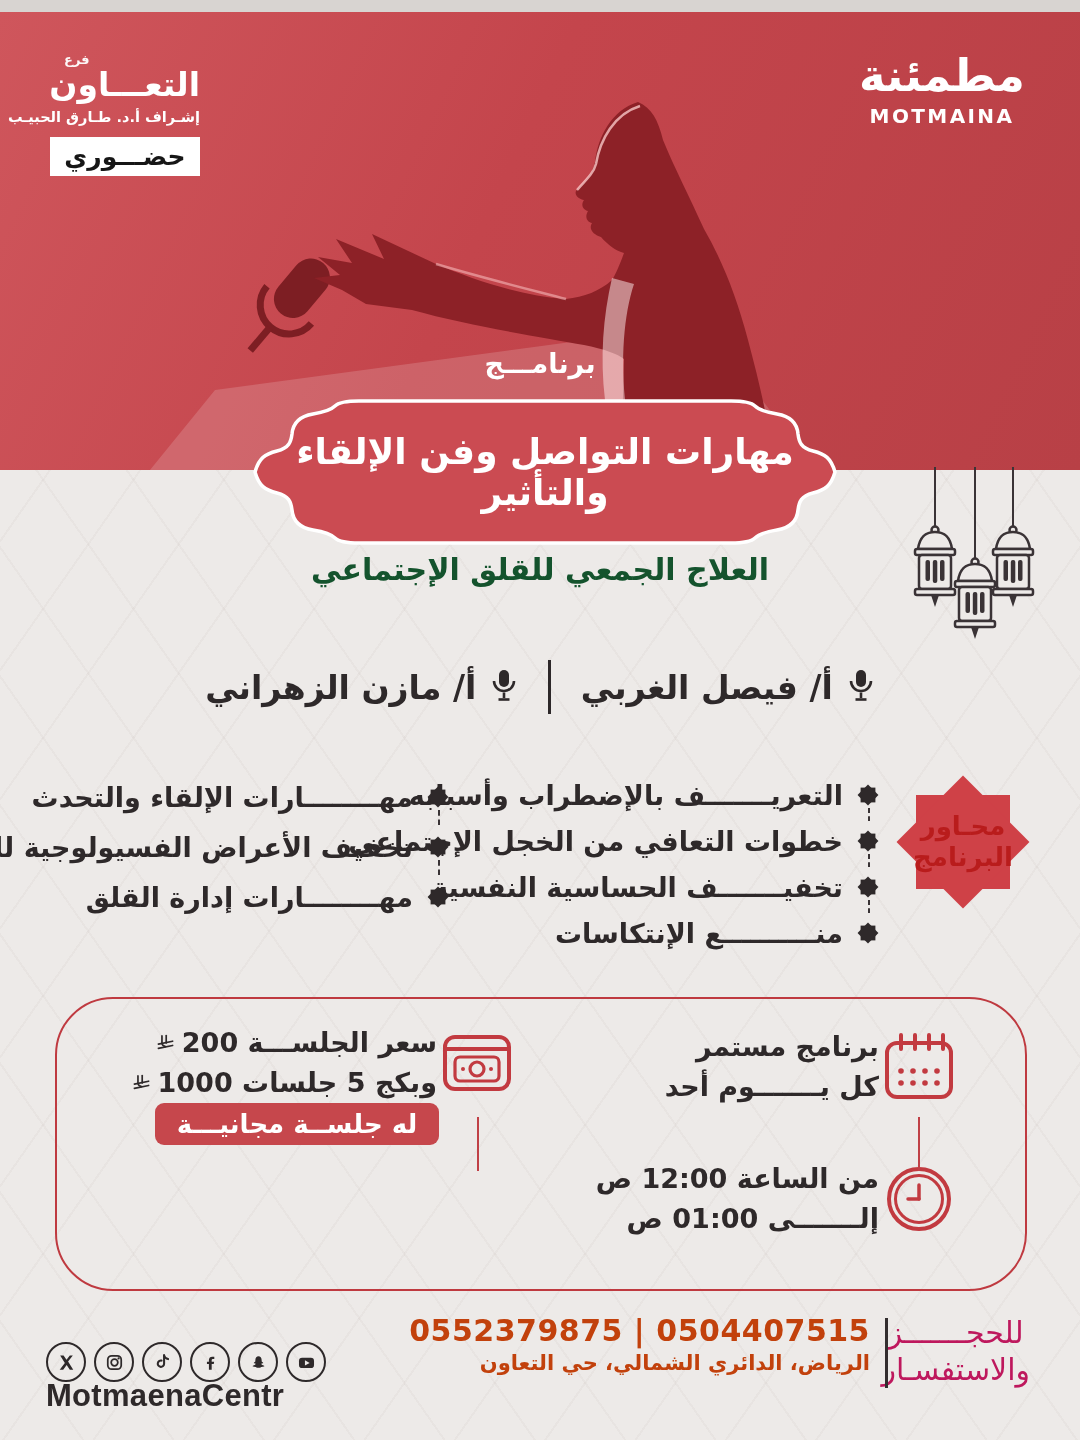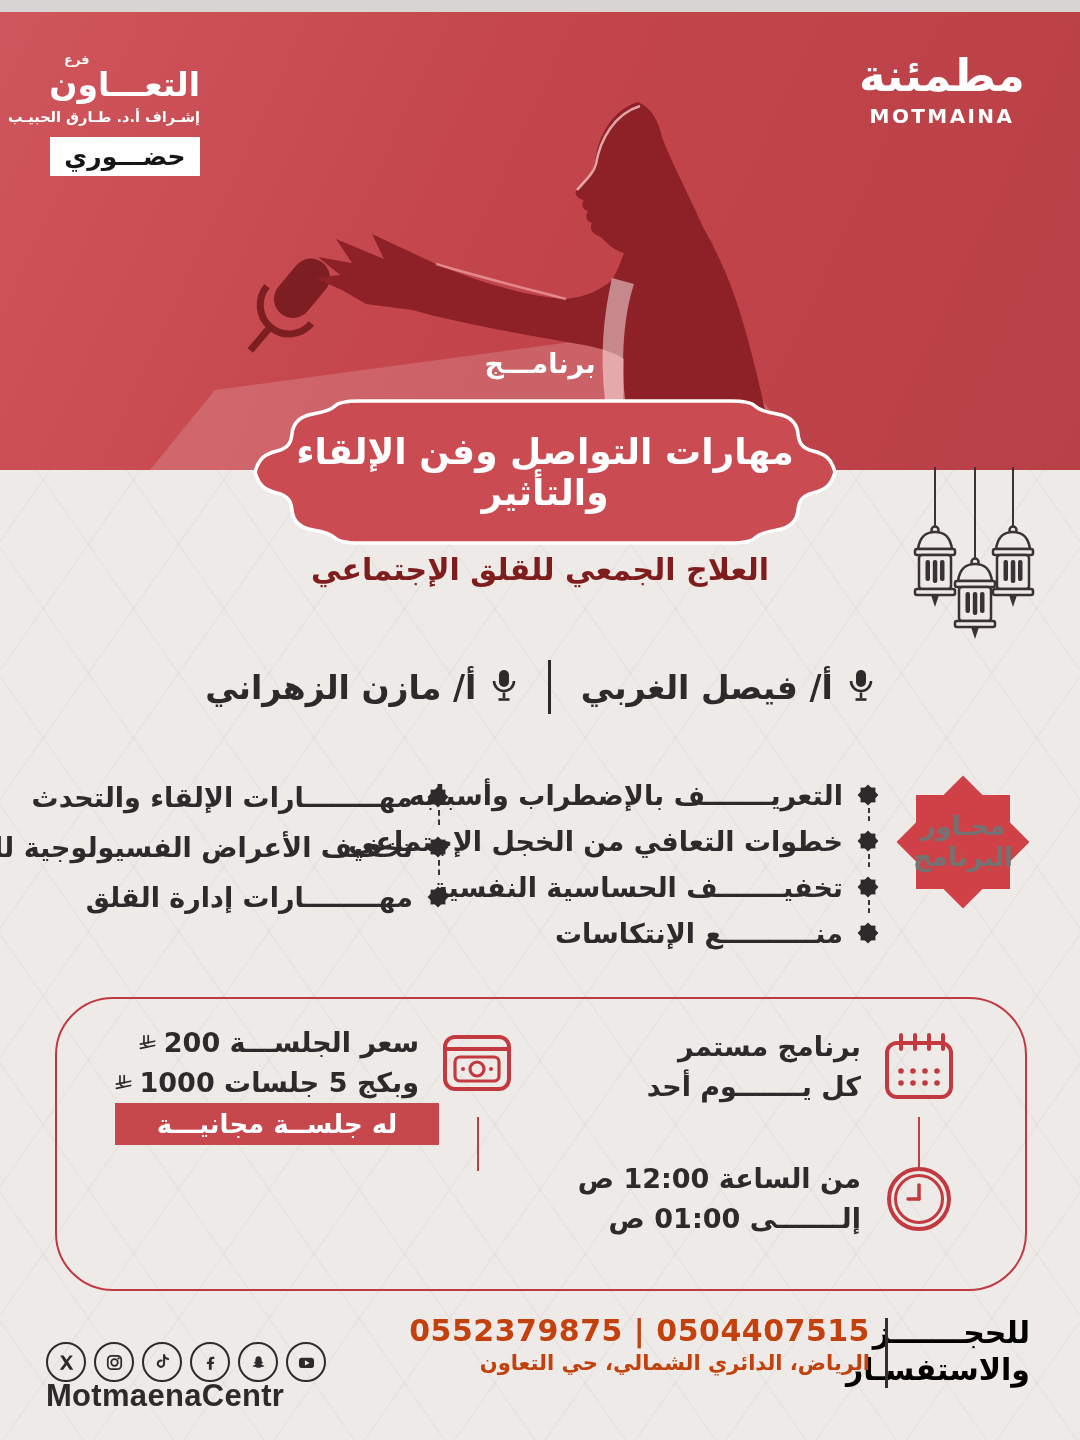--- a/index.html
+++ b/index.html
@@ -32,60 +32,60 @@
   .brand-right .en{font-size:20px;font-weight:800;letter-spacing:2.4px;margin-top:2px;}
   .program-word{position:absolute;top:336px;left:0;width:1080px;text-align:center;
     color:#fff;font-size:27px;font-weight:700;}
 
   
   .ornament{position:absolute;left:253px;top:386px;}
   .title{position:absolute;left:253px;top:386px;width:584px;height:148px;
     display:flex;align-items:center;justify-content:center;
     color:#fff;font-size:36px;font-weight:800;direction:rtl;text-align:center;}
   .subtitle{position:absolute;left:0;top:540px;width:1080px;text-align:center;
-    font-size:30px;font-weight:800;direction:rtl;color:#7f1d1d;}
+    font-size:30px;font-weight:800;direction:rtl;color:#14532d;}
 
   .lanterns{position:absolute;left:876px;top:455px;}
 
   
   .speakers{position:absolute;left:0;top:648px;width:1080px;
     display:flex;justify-content:center;align-items:center;gap:30px;direction:rtl;}
   .spk{display:flex;align-items:flex-start;gap:14px;font-size:33px;font-weight:800;direction:rtl;}
   .spk-sep{width:2.5px;height:54px;background:#2d2829;}
 
   
   .star-badge{position:absolute;left:888px;top:755px;width:150px;height:150px;}
   .star-badge svg{position:absolute;inset:0;}
   .star-text{position:absolute;inset:0;display:flex;flex-direction:column;align-items:center;
-    justify-content:center;color:#737373;font-size:26px;font-weight:800;line-height:1.2;direction:rtl;}
+    justify-content:center;color:#b91c1c;font-size:26px;font-weight:800;line-height:1.2;direction:rtl;}
   .tcol{position:absolute;direction:rtl;}
   .tcol-right{top:760px;right:201px;}
   .tcol-left{top:760px;right:631px;}
   .trow{display:flex;align-items:center;gap:14px;direction:rtl;font-size:27px;font-weight:800;
     white-space:nowrap;}
   .tcol-right .trow{height:46px;}
   .tcol-left .trow{height:50px;}
   .vdash{position:absolute;right:9px;width:0;border-right:2.5px dashed #393335;}
 
   
   .infobox{position:absolute;left:55px;top:985px;width:968px;height:290px;
     border:2.5px solid #bf3a40;border-radius:58px;}
-  .cell{position:absolute;display:flex;align-items:flex-end;gap:18px;direction:rtl;}
+  .cell{position:absolute;display:flex;align-items:flex-end;direction:rtl;}
   .cell .lines{font-size:27px;font-weight:800;line-height:40px;text-align:right;direction:rtl;}
   .pline{display:flex;align-items:center;gap:8px;direction:rtl;justify-content:flex-start;}
-  .free-badge{position:absolute;top:104px;right:586px;width:324px;height:42px;
+  .free-badge{position:absolute;top:104px;right:586px;width:284px;height:42px;
     background:#c6474c;color:#fff;font-size:26px;font-weight:800;
-    display:flex;align-items:center;justify-content:center;direction:rtl;border-radius:0;}
+    display:flex;align-items:center;justify-content:center;direction:rtl;border-radius:9px;}
   .vline{position:absolute;width:0;border-left:2.5px solid #c04046;top:118px;height:54px;}
   .vline-r{right:105px;}
   .vline-l{right:546px;}
 
   
-  .booking{position:absolute;right:50px;top:1302px;text-align:right;direction:rtl;
-    font-size:30px;font-weight:700;line-height:37px;color:#000000;}
+  .booking{position:absolute;right:50px;top:1302px;text-align:center;direction:rtl;
+    font-size:30px;font-weight:400;line-height:37px;color:#be185d;}
   .fdivider{position:absolute;right:192px;top:1306px;height:70px;width:0;
     border-left:3px solid #332e2f;}
   .phones{position:absolute;right:210px;top:1300px;text-align:right;color:#c2410c;}
   .phones .pl{font-size:30px;font-weight:800;line-height:37px;letter-spacing:.5px;direction:ltr;}
   .phones .addr{font-size:21px;font-weight:700;margin-top:2px;direction:rtl;}
   .socials{position:absolute;left:46px;top:1330px;display:flex;gap:8px;}
   .soc{width:36px;height:36px;border:2.5px solid #2e292a;border-radius:50%;
     display:flex;align-items:center;justify-content:center;background:transparent;}
   .handle{position:absolute;left:46px;top:1366px;font-size:31px;font-weight:800;color:#2e292a;
     letter-spacing:.3px;font-family:"Liberation Sans","DejaVu Sans",sans-serif;}

